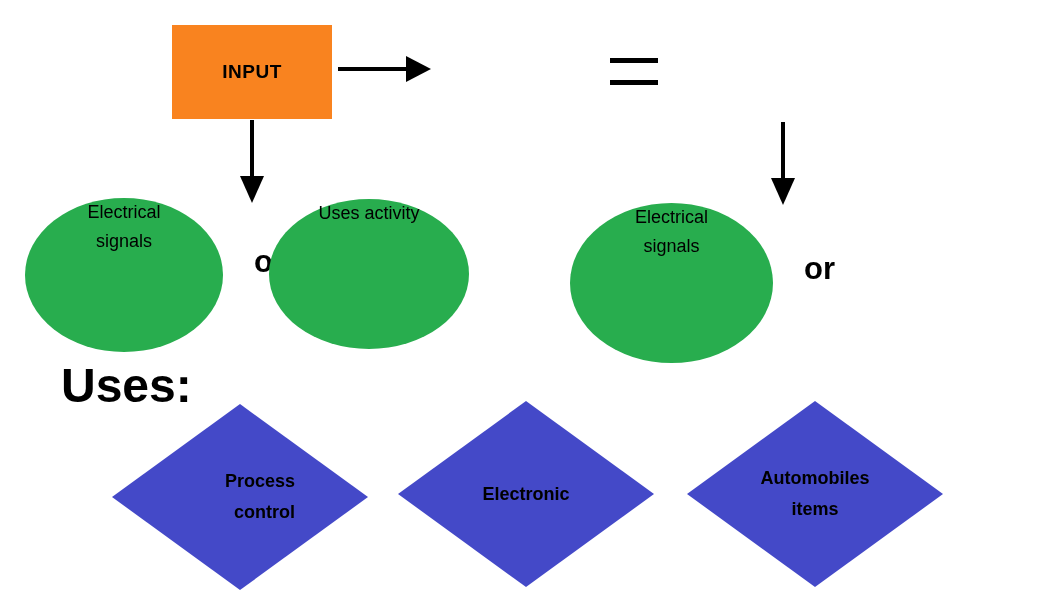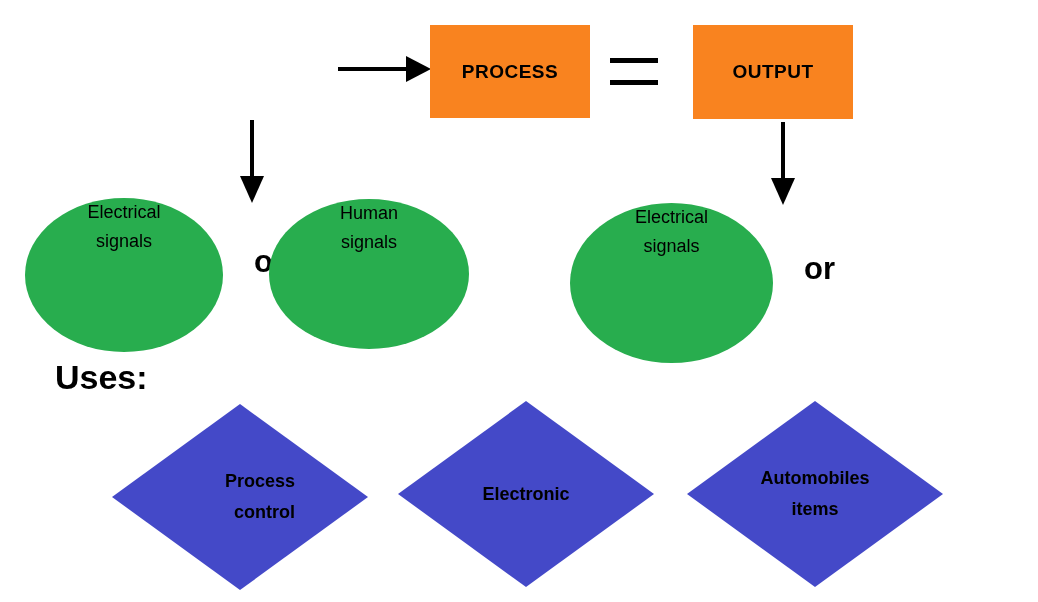--- a/index.html
+++ b/index.html
@@ -59,24 +59,24 @@
   .e2 { left: 269px; top: 199px; width: 200px; height: 150px; }
   .e3 { left: 570px; top: 203px; width: 203px; height: 160px; }
   .e4 { left: 813px; top: 204px; width: 200px; height: 152px; }
   
   .or { position: absolute; font-weight: bold; font-size: 31px; padding-left: 32px; }
   .or-left  { left: 222px; top: 244px; }
   .or-right { left: 772px; top: 251px; }
   
   .uses-heading {
     position: absolute;
-    left: 55px;
+    left: 61px;
     top: 358px;
     font-weight: bold;
-    font-size: 34px;
+    font-size: 48px;
   }
   
   .diamond {
     position: absolute;
     width: 256px;
     height: 186px;
     background: var(--diamond-fill, #4449C8);
     clip-path: polygon(50% 0%, 100% 50%, 50% 100%, 0% 50%);
     display: flex;
     align-items: center;
@@ -91,61 +91,58 @@
   .d1 span { text-align: right; }
   .d2 { left: 398px; top: 401px; }
   .d2 span { max-width: 140px; }
   .d3 { left: 687px; top: 401px; }
 </style>
 </head>
 <body>
 
 <div class="canvas">
 
+  <div class="box input">
+    <span>INPUT</span>
+  </div>
 
   <div class="arrow right">
     <svg width="96" height="40" viewBox="0 0 96 40" aria-hidden="true">
       <line x1="2" y1="20" x2="72" y2="20" stroke="currentColor" stroke-width="4"></line>
       <polygon points="70,7 70,33 95,20" fill="currentColor"></polygon>
     </svg>
   </div>
 
-  <div class="box process">
-    <span>PROCESS</span>
-  </div>
 
   <div class="equals">
     <div class="bar b1"></div>
     <div class="bar b2"></div>
   </div>
 
-  <div class="box output">
-    <span>OUTPUT</span>
-  </div>
 
   <div class="arrow down1">
     <svg width="28" height="84" viewBox="0 0 28 84" aria-hidden="true">
       <line x1="14" y1="0" x2="14" y2="60" stroke="currentColor" stroke-width="4"></line>
       <polygon points="2,56 26,56 14,83" fill="currentColor"></polygon>
     </svg>
   </div>
 
   <div class="arrow down2">
     <svg width="28" height="84" viewBox="0 0 28 84" aria-hidden="true">
       <line x1="14" y1="0" x2="14" y2="60" stroke="currentColor" stroke-width="4"></line>
       <polygon points="2,56 26,56 14,83" fill="currentColor"></polygon>
     </svg>
   </div>
 
   <div class="ellipse e1">
     <span>Electrical signals</span>
   </div>
   <div class="or or-left">or</div>
   <div class="ellipse e2">
-    <span>Human signals</span>
+    <span>Uses activity</span>
   </div>
 
   <div class="ellipse e3">
     <span>Electrical signals</span>
   </div>
   <div class="or or-right">or</div>
 
   <div class="uses-heading">Uses:</div>
 
   <div class="diamond d1">

